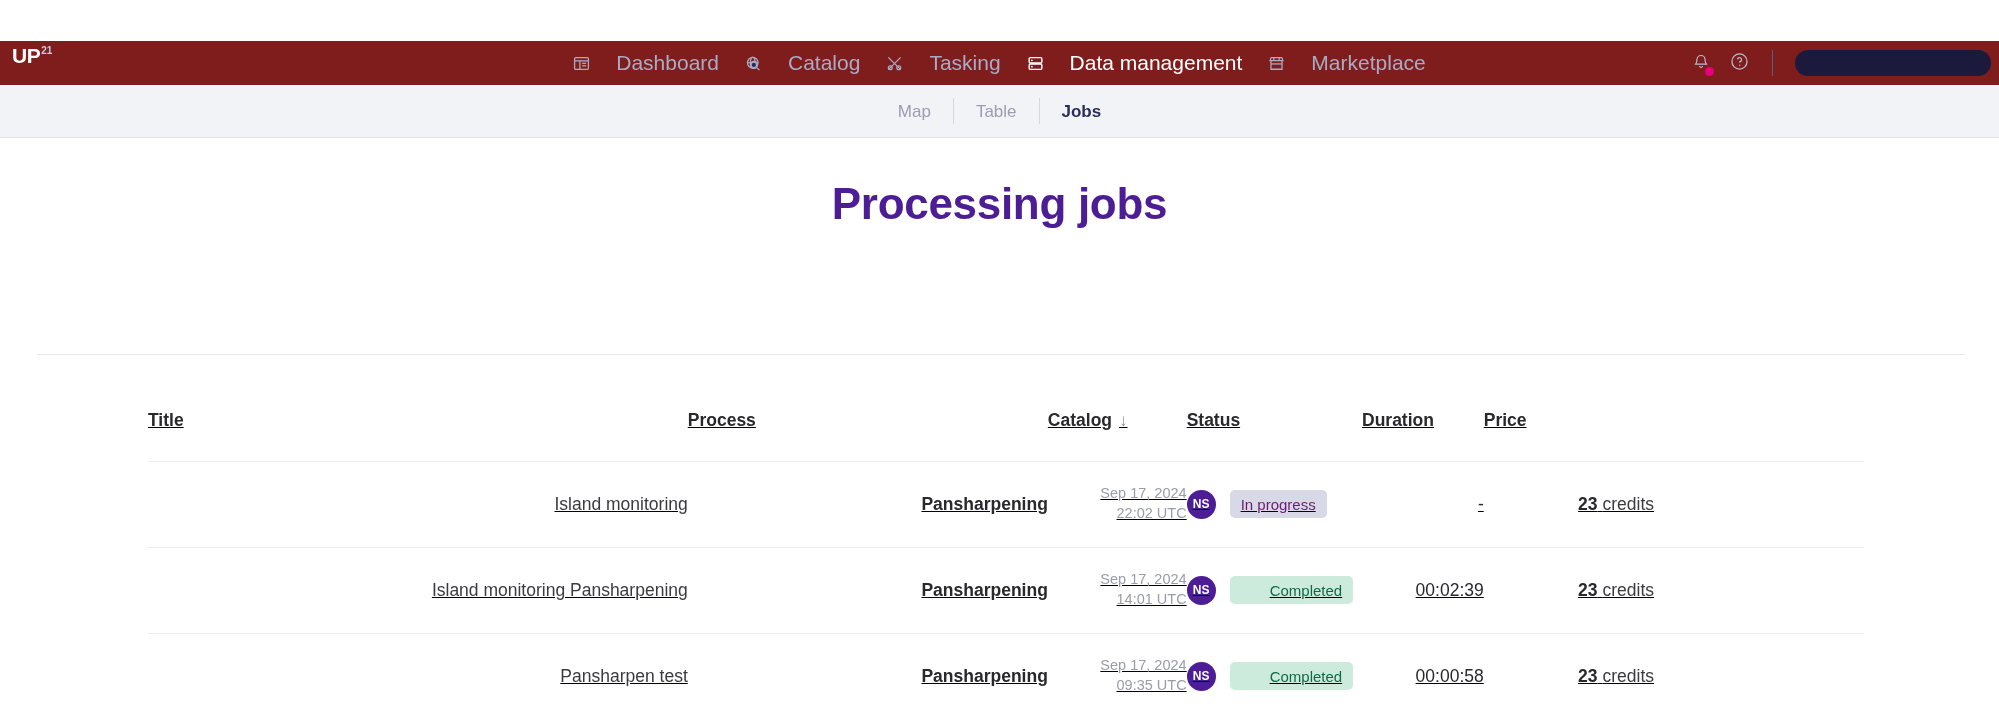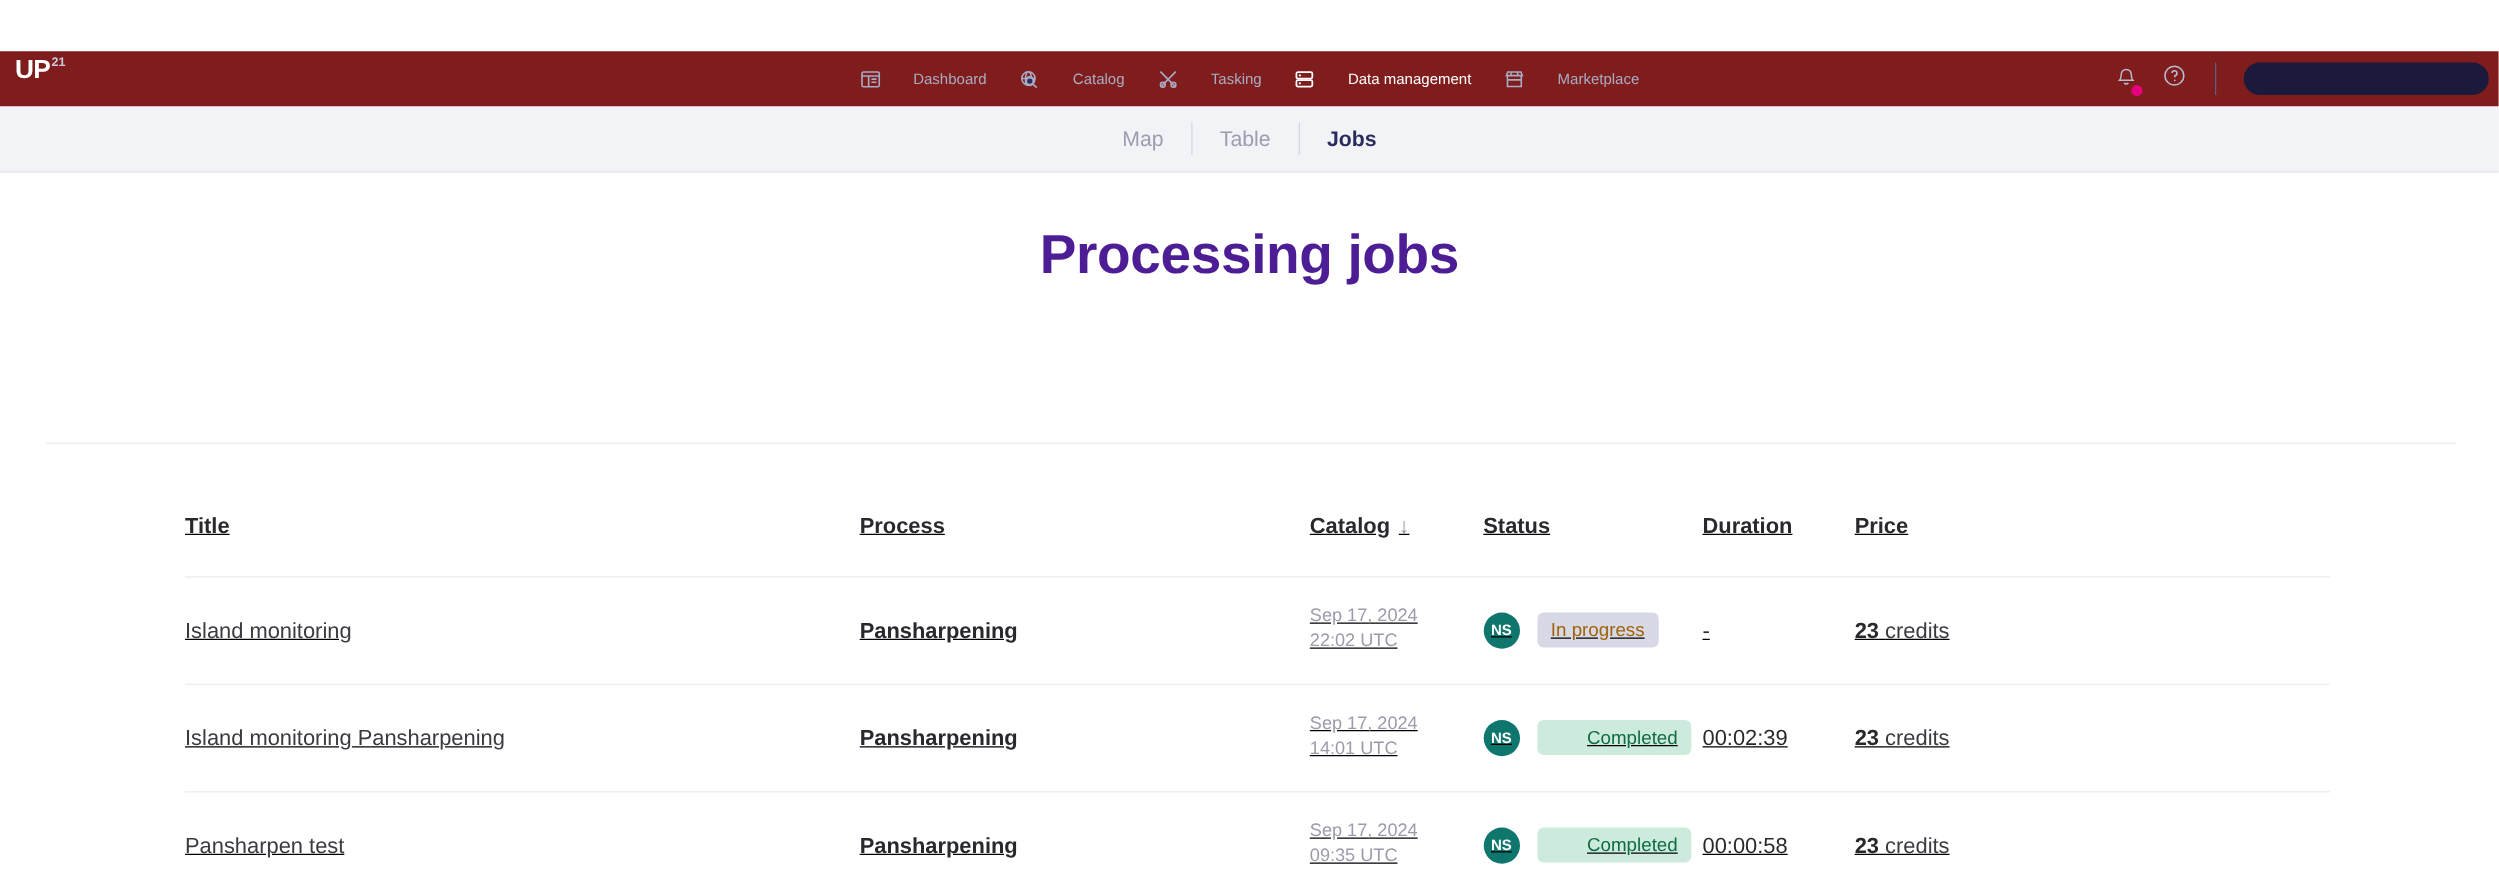--- a/index.html
+++ b/index.html
@@ -48,21 +48,21 @@
     margin: 0 auto;
     display: flex;
     align-items: center;
     gap: 26px;
   }
   .nav-item {
     display: flex;
     align-items: center;
     gap: 26px;
     color: #a9abc4;
-    font-size: 12px;
+    font-size: 21px;
     cursor: pointer;
     white-space: nowrap;
   }
   .nav-item.active { color: #ffffff; font-weight: 400; }
   .nav-item .ico { display: flex; align-items: center; }
   .nav-item svg { display: block; }
 
   .nav-right {
     position: absolute;
     right: 8px;
@@ -137,21 +137,21 @@
 
   
   .table { position: absolute; top: 200px; left: 0; width: 1654px; text-decoration: underline; }
   .trow {
     display: flex;
     align-items: center;
     height: 86px;
     padding-left: 148px;
   }
   .trow.head { height: 82px; }
-  .trow + .trow { position: relative; }
+  .trow + .trow { position: relative; text-align: right; }
   .trow + .trow::before {
     content: "";
     position: absolute;
     left: 148px;
     top: 0;
     width: 1716px;
     height: 1px;
     background: #ececf1;
   }
 
@@ -184,40 +184,40 @@
     color: #28282d;
   }
   .cell-created {
     font-size: 14.5px;
     color: #9a9cab;
     line-height: 1.35;
   }
   .avatar {
     width: 29px; height: 29px;
     border-radius: 50%;
-    background: #0f766e;
+    background: #4c1d95;
     color: #fff;
     font-size: 12px;
     font-weight: 700;
     display: flex;
     align-items: center;
     justify-content: center;
     flex: none;
     cursor: pointer;
   }
   .badge {
     display: inline-flex;
     align-items: center;
     height: 28px;
     padding: 0 11px;
     border-radius: 5px;
     font-size: 15px;
     white-space: nowrap;
   }
-  .badge.inprogress { background: #d8d9e6; color: #a16207; }
+  .badge.inprogress { background: #d8d9e6; color: #701a75; }
   .badge.completed  { background: #ccebdd; color: #0f6b45; padding-left: 40px; }
   .cell-duration { font-size: 17.5px; color: #28282d; }
   .cell-price { font-size: 17.5px; color: #3a3a40; }
   .cell-price b { font-weight: 700; color: #28282d; }
 </style>
 </head>
 <body>
 
 <div class="topnav">
 

